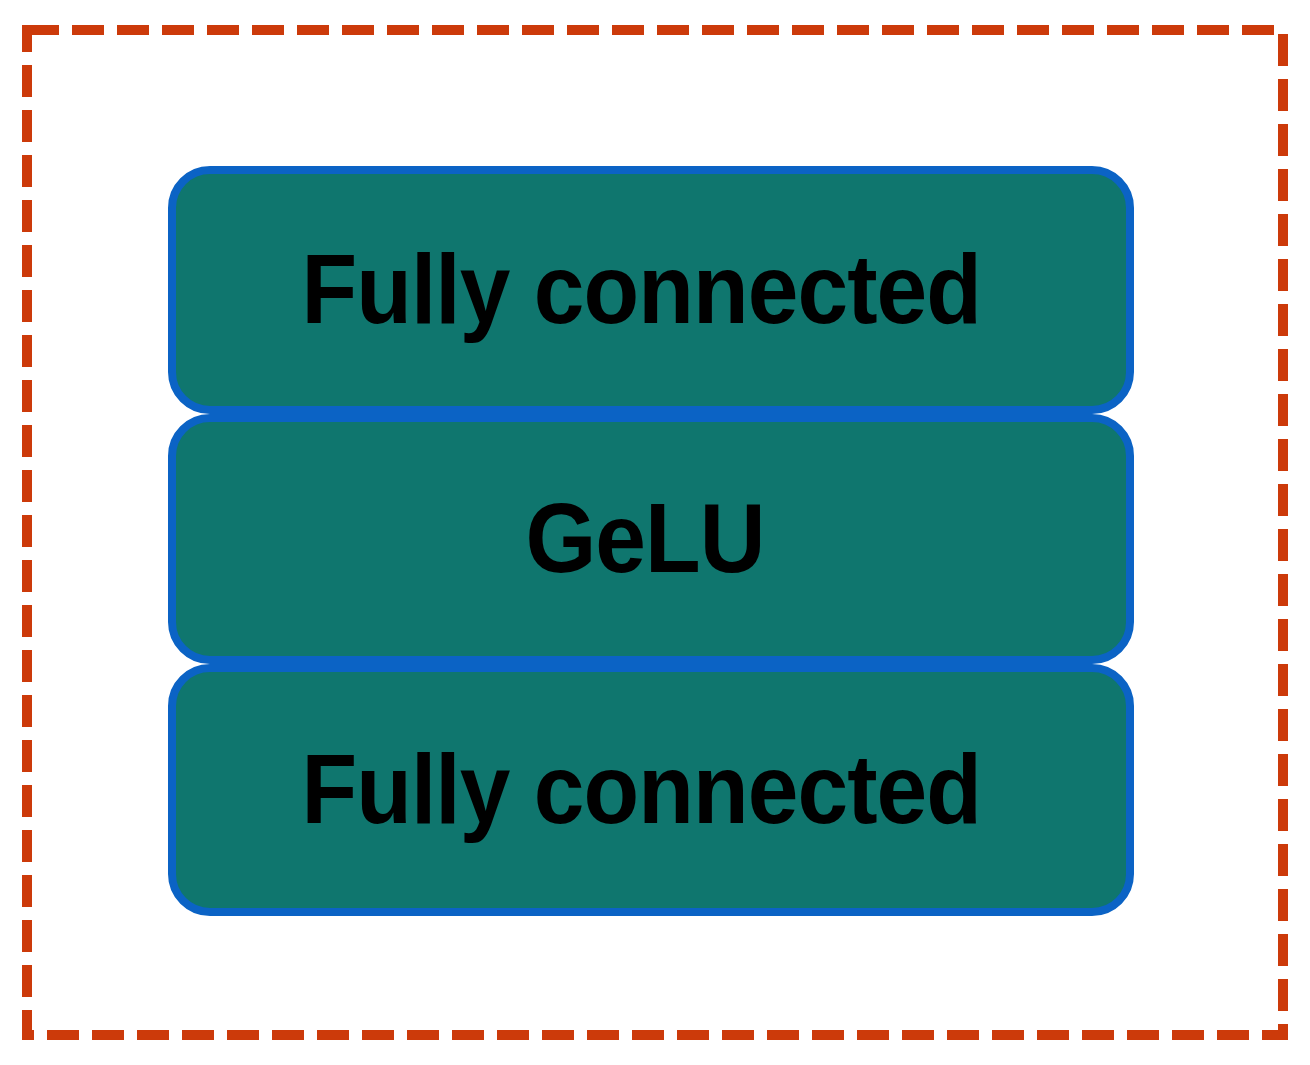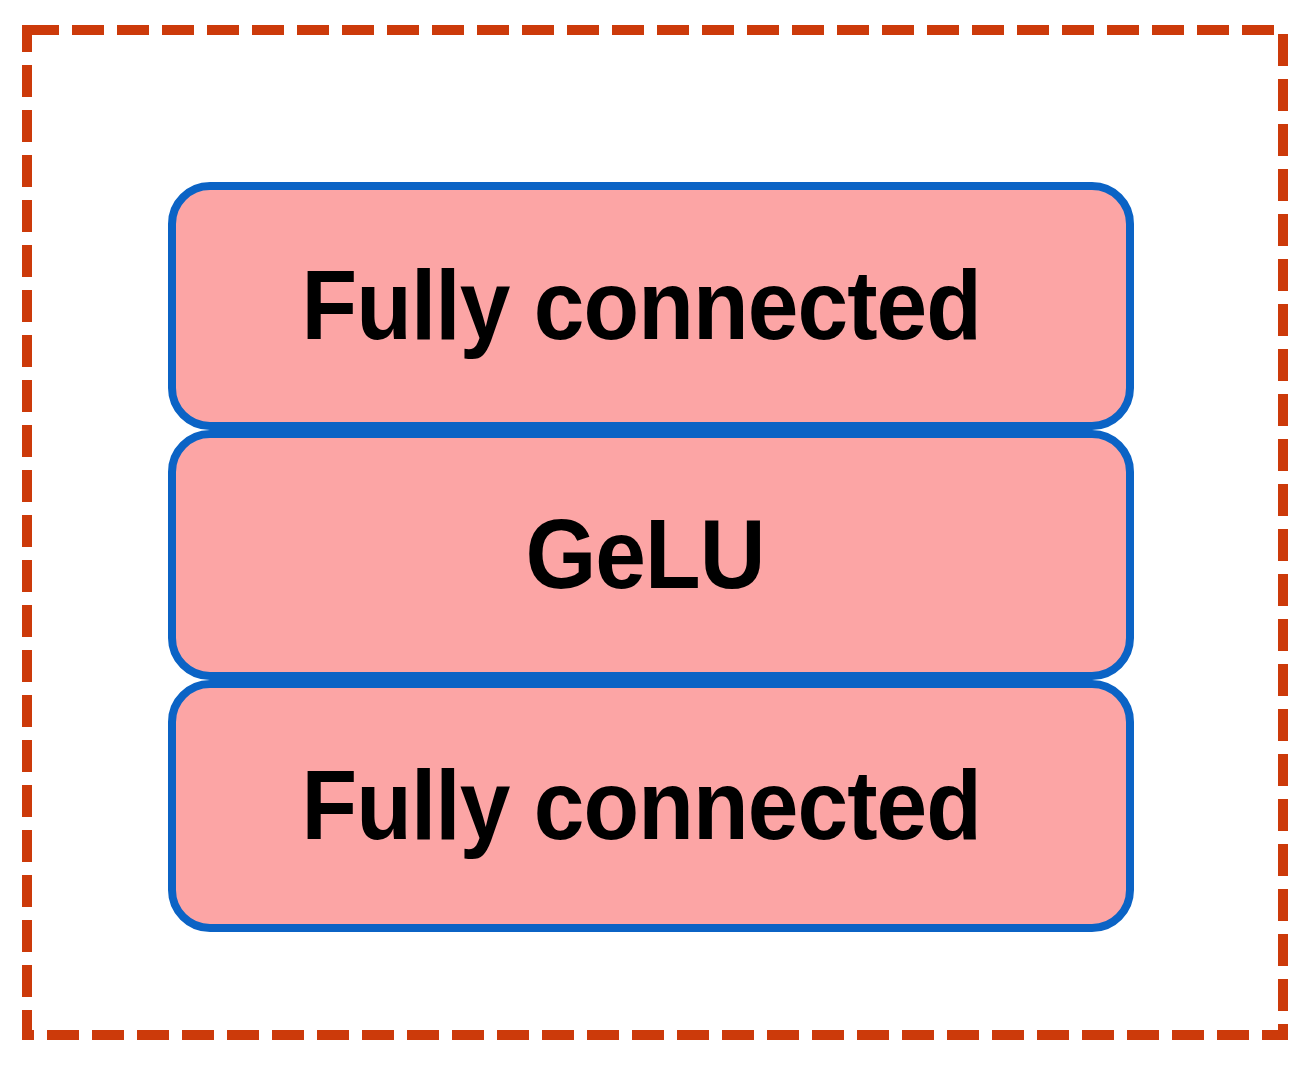--- a/index.html
+++ b/index.html
@@ -49,25 +49,24 @@
     height: 750px;
   }
 
   .block {
     position: absolute;
     left: 0;
     width: 966px;
     box-sizing: border-box;
     border: 8px solid #0b63c5;
     border-radius: 42px;
-    background: #fca5a5;
+    background: #0f766e;
     display: flex;
     align-items: center;
     justify-content: center;
-    margin-top: 16px;
   }
 
   .block-1 { top: 0px;   height: 248px; }
   .block-2 { top: 248px; height: 250px; }
   .block-3 { top: 498px; height: 252px; }
 
   .block-label {
     color: #000000;
     font-family: "Liberation Sans", sans-serif;
     font-weight: bold;

